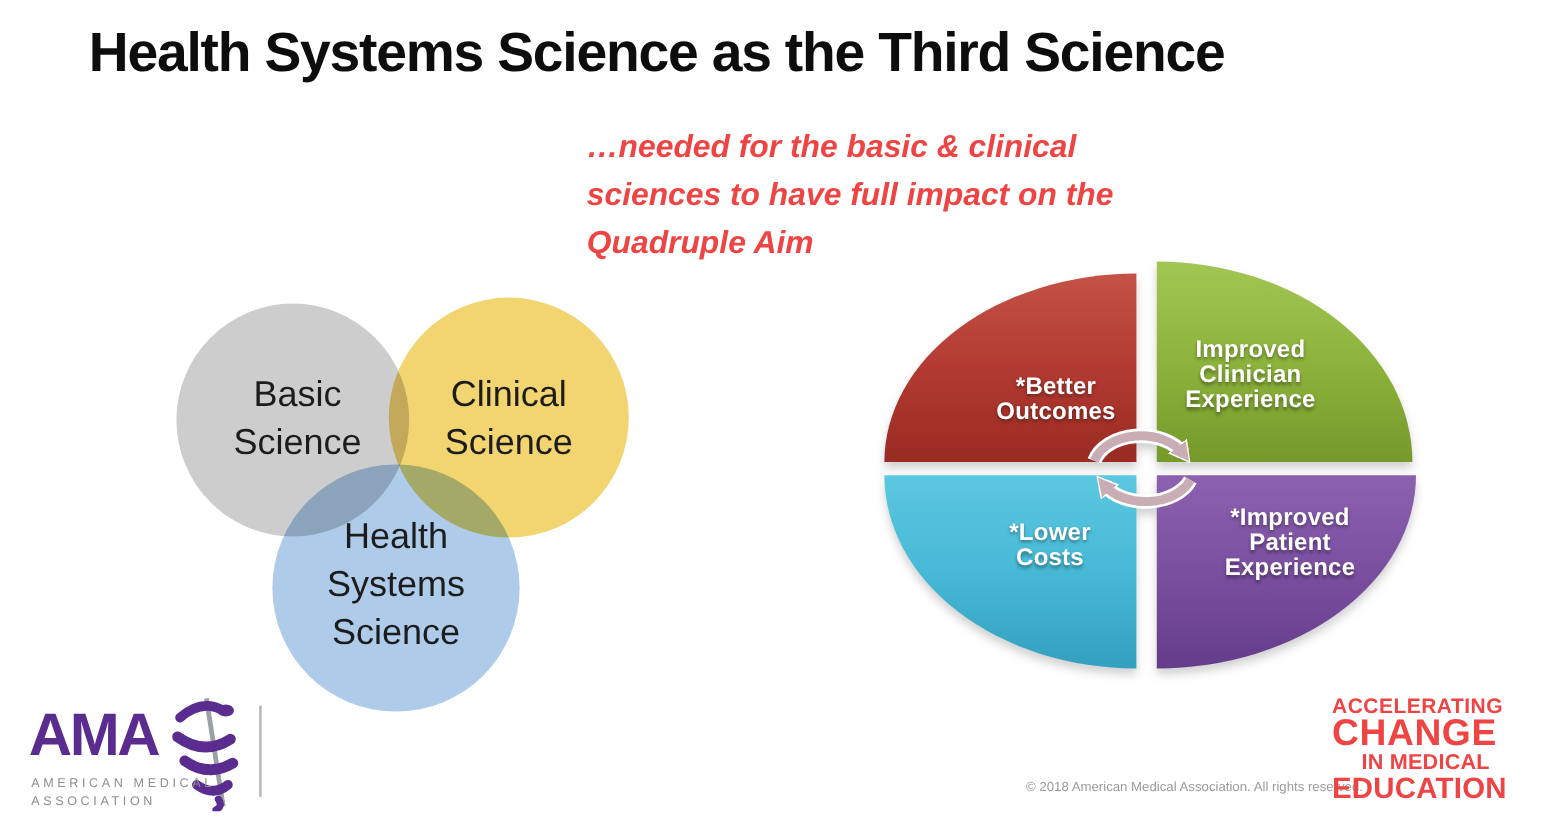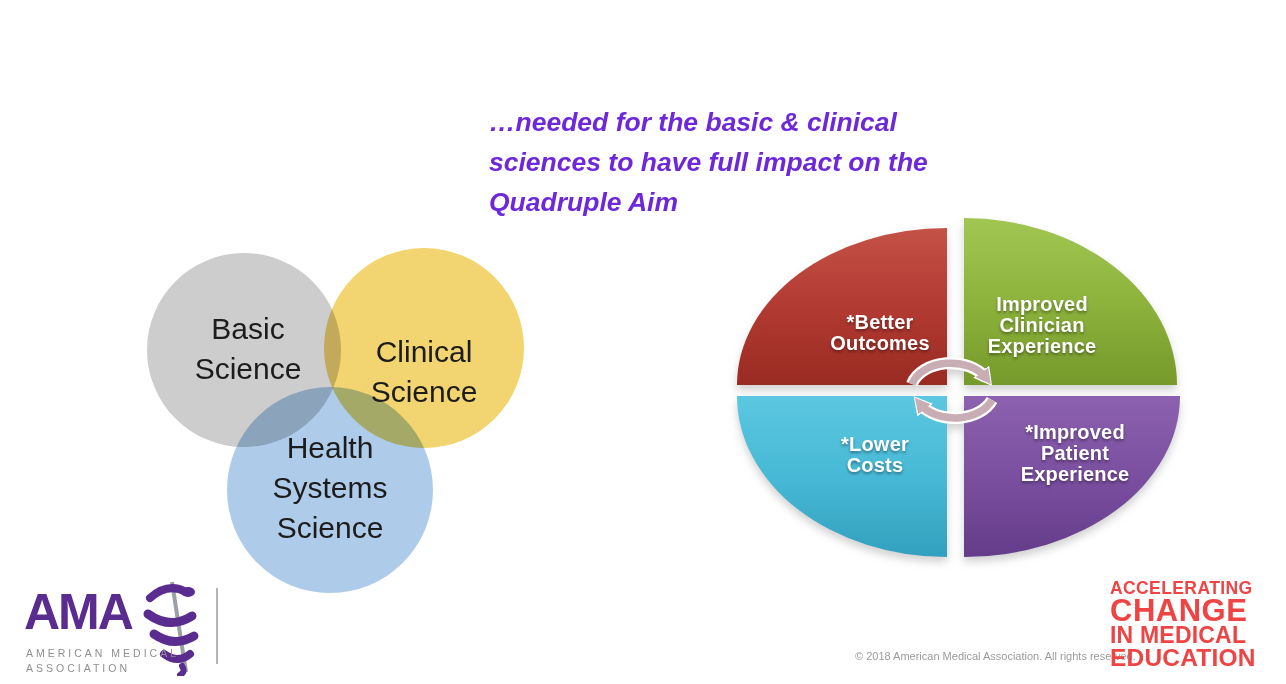--- a/index.html
+++ b/index.html
@@ -8,74 +8,75 @@
     font-family:"Liberation Sans", sans-serif;
   }
   
   .title{
     position:absolute;left:74px;top:16px;width:1140px;
     font-size:46px;font-weight:bold;color:#0d0d0d;letter-spacing:-1px;white-space:nowrap;
   }
   
   .subtitle{
     position:absolute;left:489px;top:102px;width:520px;
-    font-size:26.5px;font-weight:bold;font-style:italic;color:#6d28d9;
+    font-size:26.5px;font-weight:bold;font-style:italic;color:#ef4444;
     line-height:40px;white-space:pre-line;
   }
   
   .venn{position:absolute;left:140px;top:239px;width:430px;height:365px;}
   .venn .circle{position:absolute;border-radius:50%;mix-blend-mode:multiply;}
   .c-basic{left:7px;top:14px;width:194px;height:194px;background:#CDCDCD;}
   .c-clinical{left:184px;top:9px;width:200px;height:200px;background:#F2D470;}
   .c-hss{left:87px;top:148px;width:206px;height:206px;background:#AECBEA;}
   .venn .vlabel{
     position:absolute;transform:translate(-50%,-50%);
     font-size:30px;color:#1c1c1c;line-height:40px;text-align:center;white-space:pre-line;
   }
   .l-basic{left:108px;top:110px;}
-  .l-clinical{left:284px;top:110px;margin-top:23px;}
+  .l-clinical{left:284px;top:110px;}
   .l-hss{left:190px;top:249px;}
   
   .quad{position:absolute;left:730px;top:212px;width:456px;height:352px;}
   .quad svg{position:absolute;left:0;top:0;filter:drop-shadow(0 5px 4px rgba(100,100,100,.30));}
   .quad .qlabel{
     position:absolute;transform:translate(-50%,-50%);
     font-size:20px;font-weight:bold;color:#ffffff;line-height:21px;text-align:center;
     white-space:pre-line;letter-spacing:.2px;text-shadow:0 2px 3px rgba(0,0,0,.40);
   }
   .q-better{left:150px;top:121px;}
-  .q-clinician{left:312px;top:113px;}
+  .q-clinician{left:312px;top:101px;}
   .q-lower{left:145px;top:243px;}
   .q-patient{left:303px;top:241px;margin-left:42px;}
   
   .ama{position:absolute;left:24px;top:584px;width:195px;height:95px;}
   .ama-word{
     position:absolute;left:0;top:2px;font-size:50px;font-weight:bold;
     color:#5B2C8F;letter-spacing:-2px;line-height:52px;text-align:center;
   }
   .ama-snake{position:absolute;left:110px;top:-8px;}
   .ama-sub{position:absolute;left:2px;color:#8f8f8f;font-size:10.5px;letter-spacing:3px;white-space:nowrap;}
   .ama-sub1{top:63px;}
   .ama-sub2{top:78px;}
   .divider{position:absolute;left:216px;top:588px;width:2px;height:76px;background:#b5b5b5;}
   
   .copyright{position:absolute;left:855px;top:650px;font-size:11px;color:#9b9b9b;}
   
   .ace{position:absolute;left:1110px;top:580px;width:156px;color:#ef4444;font-weight:bold;}
   .ace div{white-space:nowrap;}
   .ace-1{font-size:17.5px;line-height:17px;letter-spacing:.4px;}
   .ace-2{font-size:31px;line-height:27px;letter-spacing:.5px;}
-  .ace-3{font-size:23px;line-height:22px;letter-spacing:.2px;}
+  .ace-3{font-size:18px;line-height:22px;letter-spacing:.2px;text-align:center;}
   .ace-4{font-size:24.5px;line-height:23px;letter-spacing:.2px;}
 </style>
 </head>
 <body>
 
 <div class="slide">
 
+  <div class="title">Health Systems Science as the Third Science</div>
 
   <div class="subtitle">…needed for the basic &amp; clinical
 sciences to have full impact on the
 Quadruple Aim</div>
 
   <div class="venn">
     <div class="circle c-basic"></div>
     <div class="circle c-clinical"></div>
     <div class="circle c-hss"></div>
     <div class="vlabel l-basic">Basic

